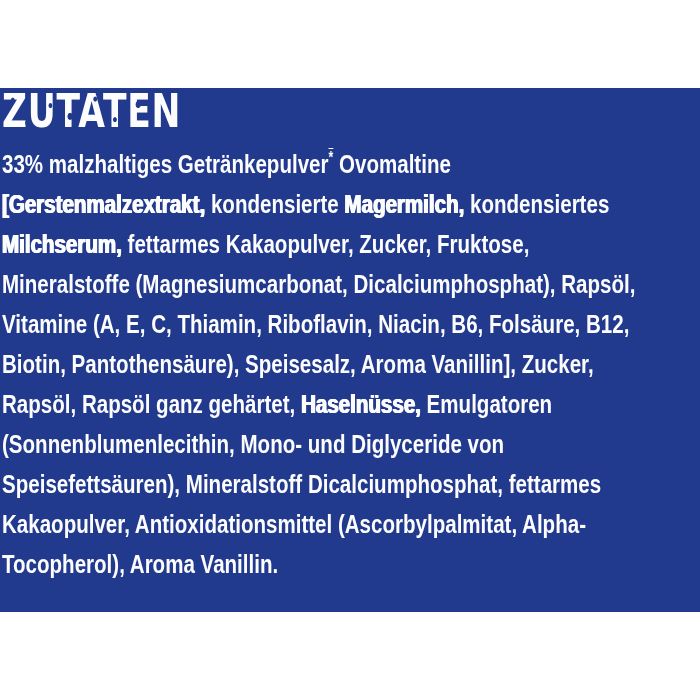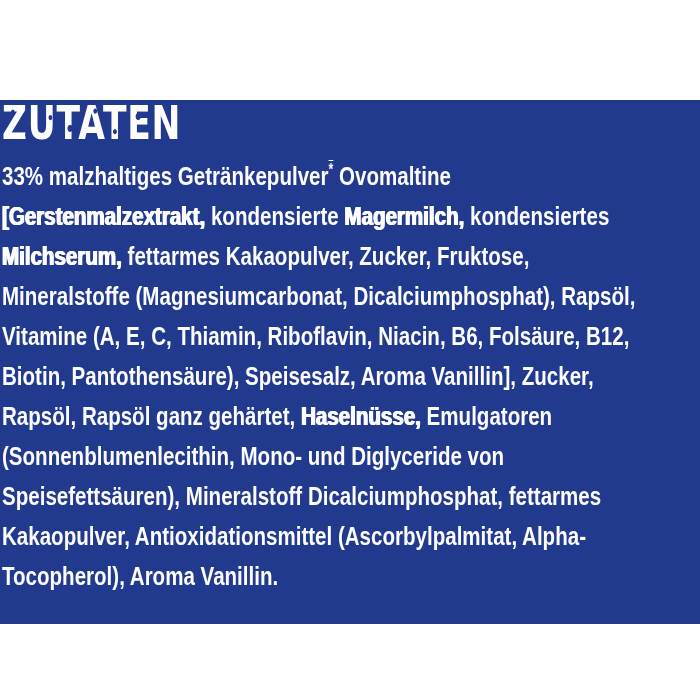--- a/index.html
+++ b/index.html
@@ -7,21 +7,21 @@
     --panel-bg:#223a8e;
     --text-color:#fdfdfe;
   }
   html,body{margin:0;padding:0;}
   body{
     width:700px;height:700px;position:relative;overflow:hidden;
     background:var(--page-bg);
     font-family:"Liberation Sans",sans-serif;
   }
   .label-panel{
-    position:absolute;left:0;top:100px;width:700px;height:524px;
+    position:absolute;left:0;top:88px;width:700px;height:524px;
     background:var(--panel-bg);
     color:var(--text-color);
     overflow:hidden;
   }
   .heading{
     position:absolute;left:2px;top:-4px;margin:0;
     font-family:"DejaVu Sans",sans-serif;
     font-size:46px;font-weight:bold;letter-spacing:1px;
     transform:scaleX(0.75);transform-origin:0 0;
     white-space:nowrap;

